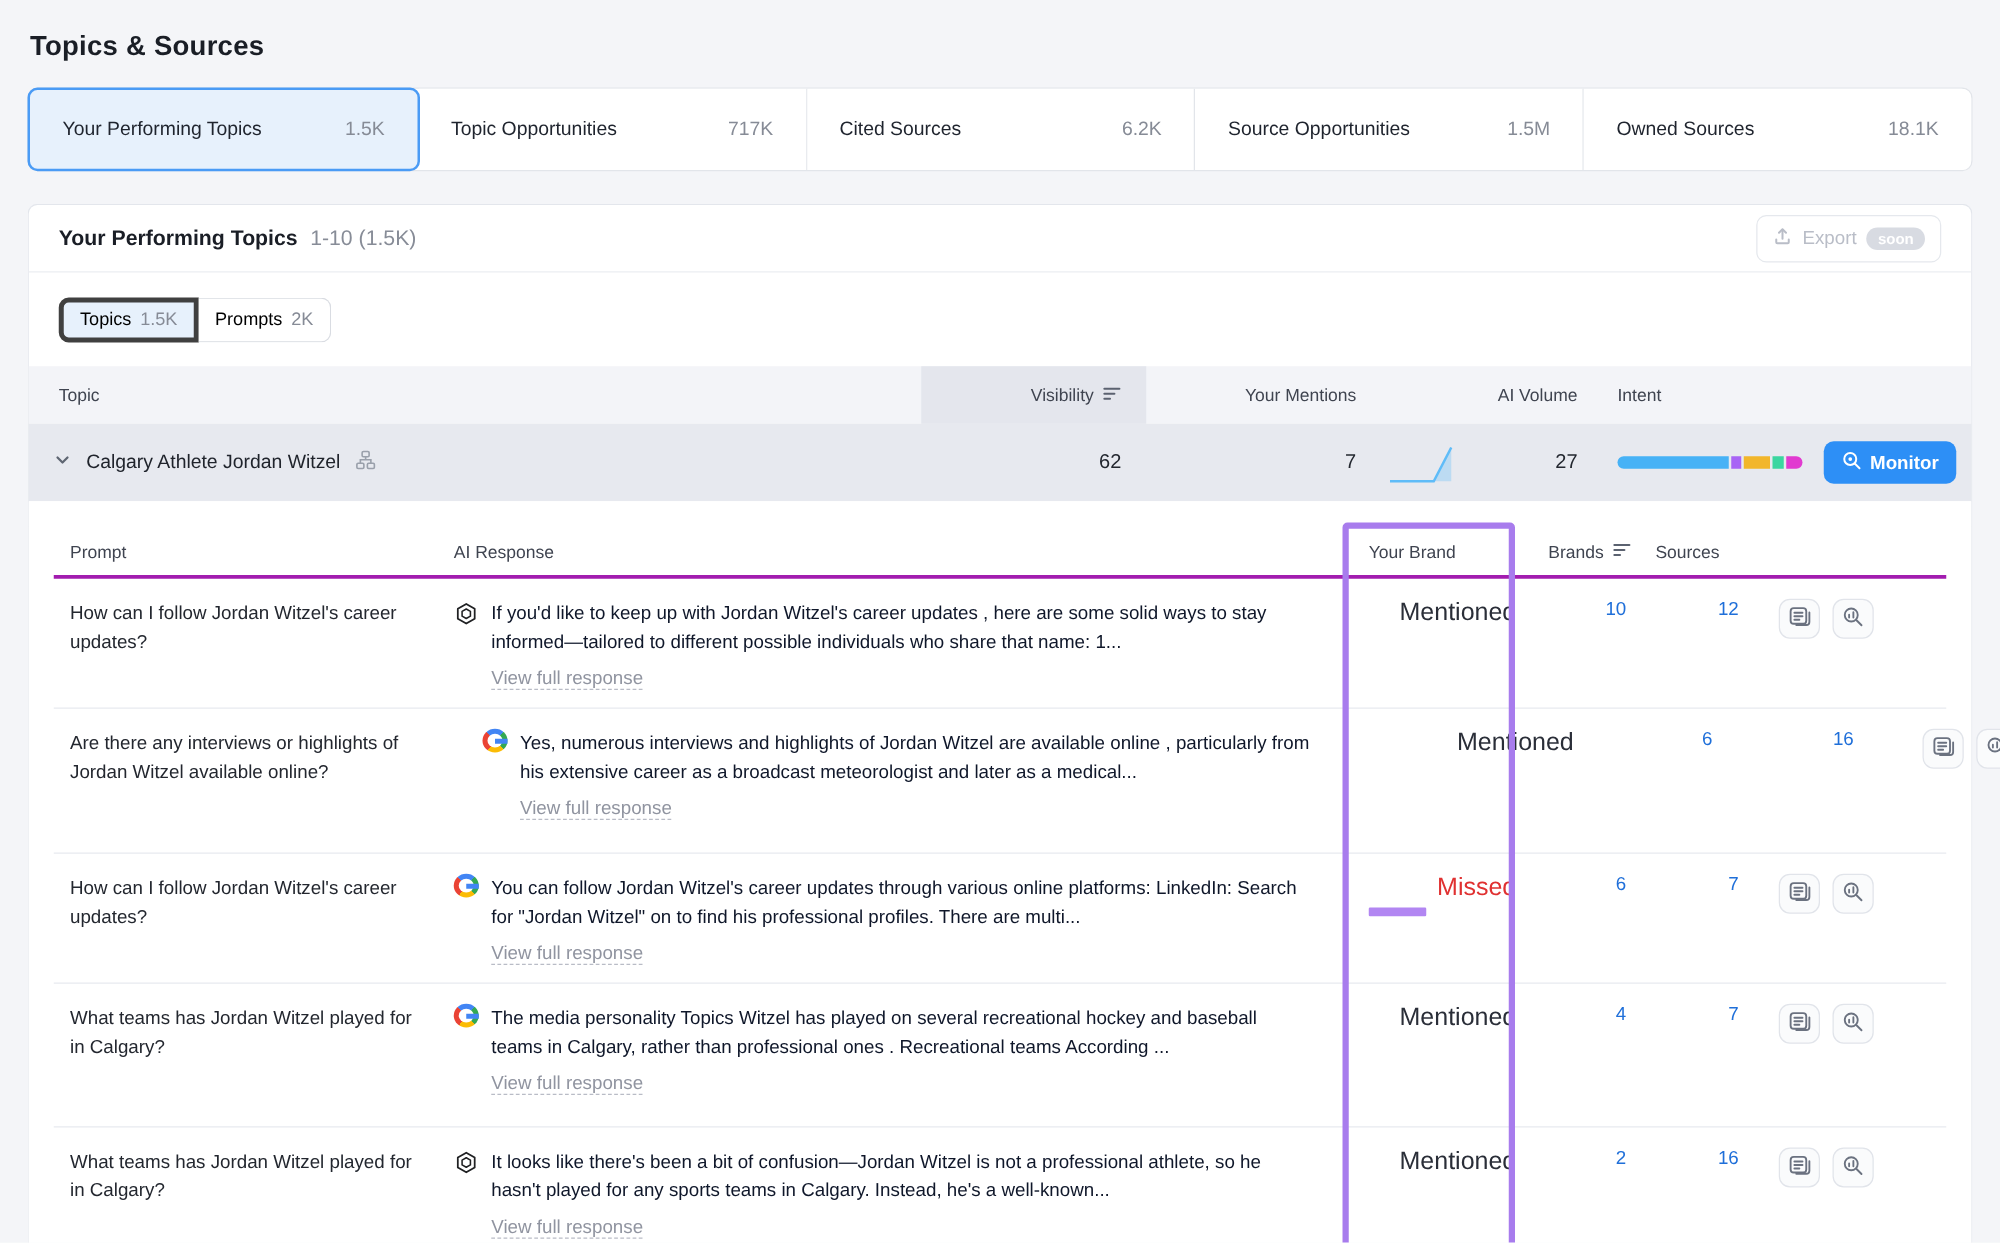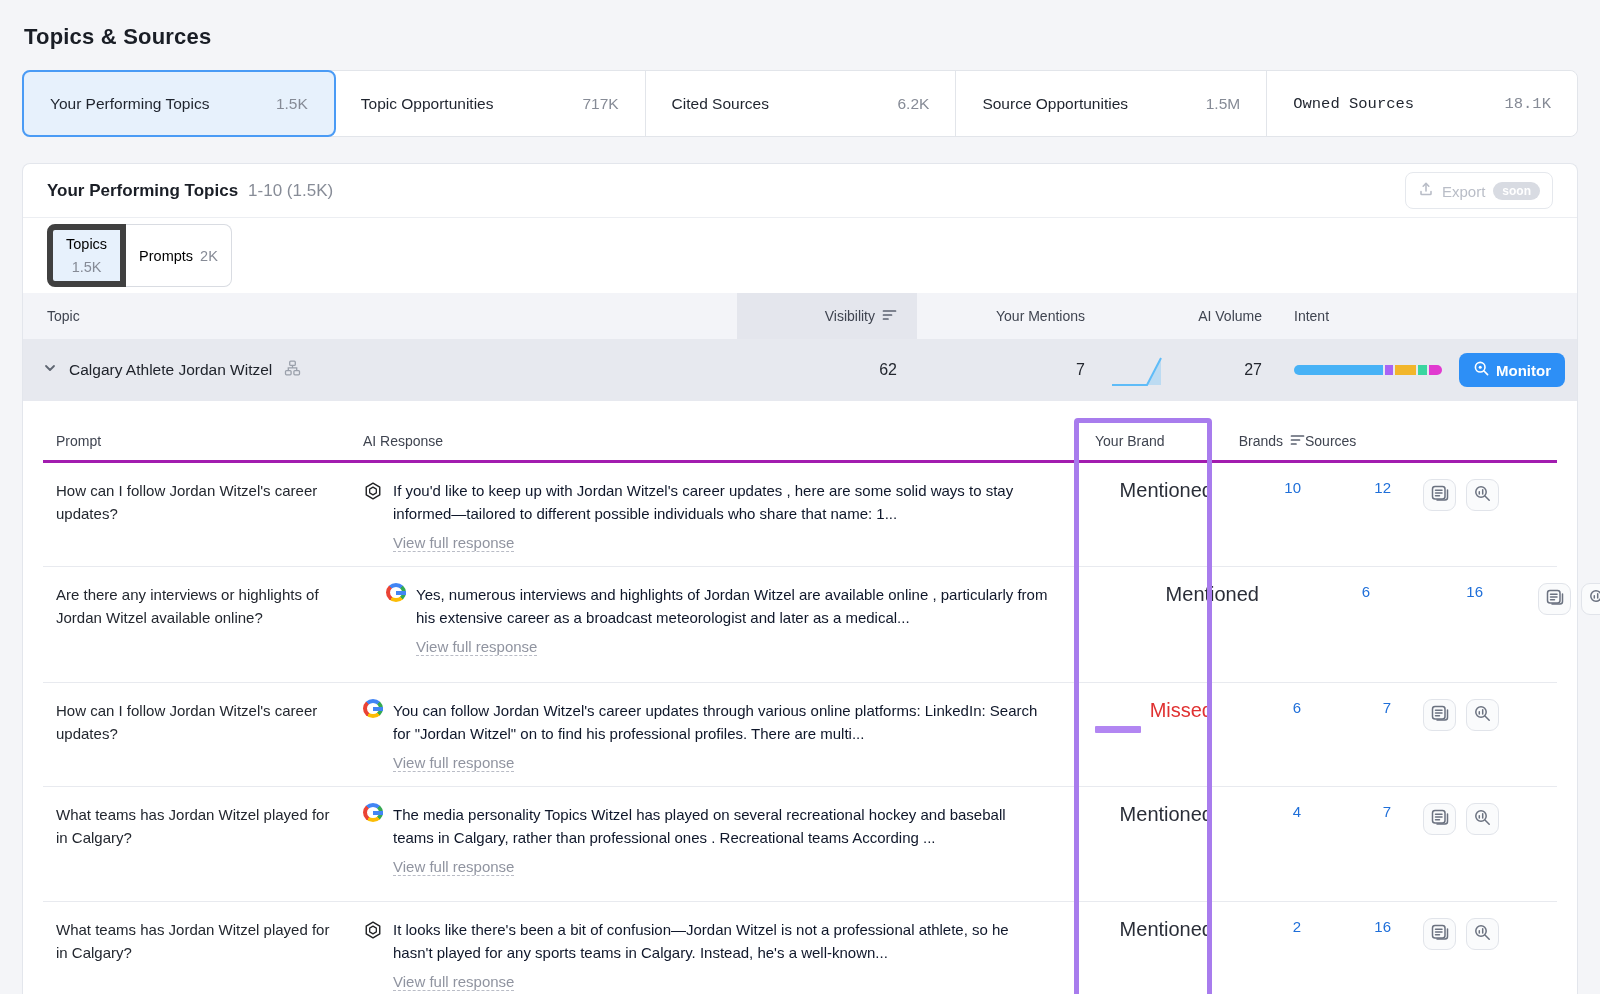--- a/index.html
+++ b/index.html
@@ -8,43 +8,43 @@
   body { position:relative; }
 
   
   .page-title { padding:24px 0 0 24px; height:70px; font-size:22px; font-weight:700; color:#1a1e26; letter-spacing:.2px; }
 
   
   .tabbar { margin:0 22px; height:67px; display:flex; background:#fff; border:1px solid #e2e5ea; border-radius:8px; }
   .tab { flex:1 1 0; display:flex; align-items:center; justify-content:space-between; padding:0 26px;
          border-right:1px solid #e2e5ea; cursor:pointer; background:#fff; }
   .tab:first-child { border-radius:8px 0 0 8px; }
-  .tab:last-child { border-right:none; border-radius:0 8px 8px 0;font-family:Liberation Mono, monospace; }
+  .tab:last-child { border-right:none; border-radius:0 8px 8px 0; }
   .tab .lbl { font-size:15.5px; color:#1f242e; font-weight:400; }
   .tab .cnt { font-size:15.5px; color:#868b96; }
   .tab.active { background:#e7f1fc; border:2px solid #4a9bf5; border-radius:8px; margin:-1px; z-index:2; }
 
   
   .panel { margin:26px 22px 0 22px; background:#fff; border:1px solid #e3e6ec; border-bottom:none; border-radius:8px 8px 0 0; }
   .panel-header { height:54px; display:flex; align-items:center; justify-content:space-between; padding:0 24px; border-bottom:1px solid #eceef2; }
   .panel-title-wrap { display:flex; align-items:baseline; gap:10px; }
   .panel-title { font-size:17px; font-weight:700; color:#1a1e26; }
   .panel-range { font-size:17px; color:#878c97; }
-  .export-btn { display:flex; align-items:flex-end; gap:8px; border:1px solid #e5e8ed; background:#fff; border-radius:8px;
+  .export-btn { display:flex; align-items:center; gap:8px; border:1px solid #e5e8ed; background:#fff; border-radius:8px;
     padding:8px 12px; color:#b9bdc7; font-size:15px; cursor:default; }
   .soon-badge { background:#d8dbe2; color:#fff; font-size:12px; font-weight:700; border-radius:10px; padding:2px 9px; }
 
   
   .toggle-row { height:75px; display:flex; align-items:center; padding:0 24px; }
   .seg { display:flex; }
   .seg-btn { display:flex; gap:7px; align-items:center; padding:6px 13px; font-size:14.5px; border:1px solid #d9dce2; background:#fff; cursor:pointer; }
   .seg-btn .c { color:#868b96; }
   .seg-btn.first { border-radius:8px 0 0 8px; }
   .seg-btn.last { border-radius:0 8px 8px 0; border-left:none; }
-  .seg-btn.active { background:#e7f1fc; border:6px solid #404040;flex-direction:column; }
+  .seg-btn.active { background:#e7f1fc; border:4px solid #404040; }
 
   
   .otable-head, .topic-row { display:grid; grid-template-columns:1fr 180px 180px 80px 100px 170px 130px; align-items:center; }
   .otable-head { height:46px; background:#f3f4f8; font-size:14px; color:#3f4450; }
   .oh-cell { padding:0 14px; }
   .oh-topic { padding-left:24px; }
   .oh-vis { background:#e4e6ed; height:46px; display:flex; align-items:center; justify-content:flex-end; gap:7px; padding-right:20px; }
   .oh-right { text-align:right; padding-right:12px; }
   .oh-aivol { text-align:right; padding-right:15px; }
   .oh-intent { padding-left:17px; }
@@ -239,21 +239,21 @@
       <div>AI Response</div>
       <div class="ih-brand">Your Brand</div>
       <div class="ih-brands" style="justify-content:flex-end;">
         <span>Brands</span>
         <span>
           <svg width="15" height="12" viewBox="0 0 15 12">
               <path d="M1.5 2h12M1.5 6h8M1.5 10h4.5" stroke="#5b6270" stroke-width="1.7" stroke-linecap="round"></path>
             </svg>
         </span>
       </div>
-      <div style="text-align:left;">Sources</div>
+      <div style="text-align:center;">Sources</div>
       <div></div>
     </div>
 
     <div class="irow body r1">
       <div class="cell-prompt">How can I follow Jordan Witzel's career updates?</div>
       <div class="cell-resp">
         <span class="engine-ic">
           <svg viewBox="0 0 24 24" width="20" height="20">
               <path d="M12 2.6l8.1 4.7v9.4L12 21.4l-8.1-4.7V7.3z" fill="none" stroke="#202123" stroke-width="1.7" stroke-linejoin="round"></path>
               <path d="M12 7.4l4 2.3v4.6l-4 2.3-4-2.3V9.7z" fill="none" stroke="#202123" stroke-width="1.5" stroke-linejoin="round"></path>

